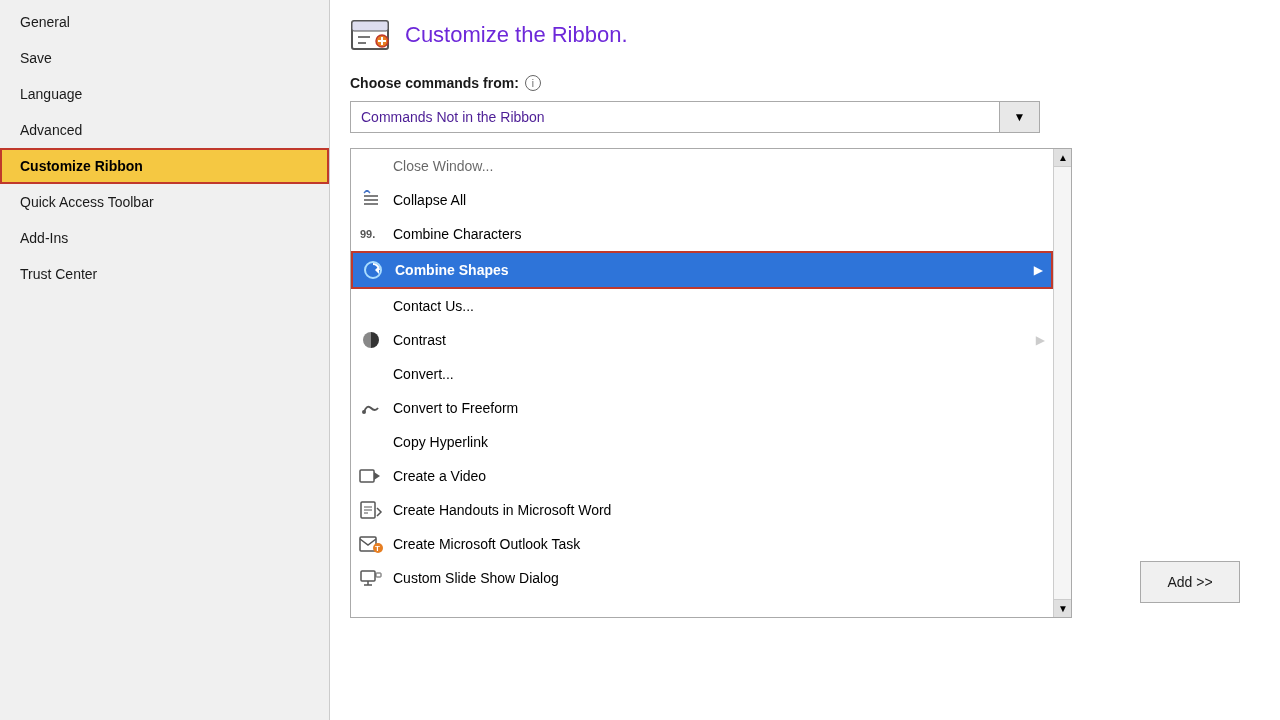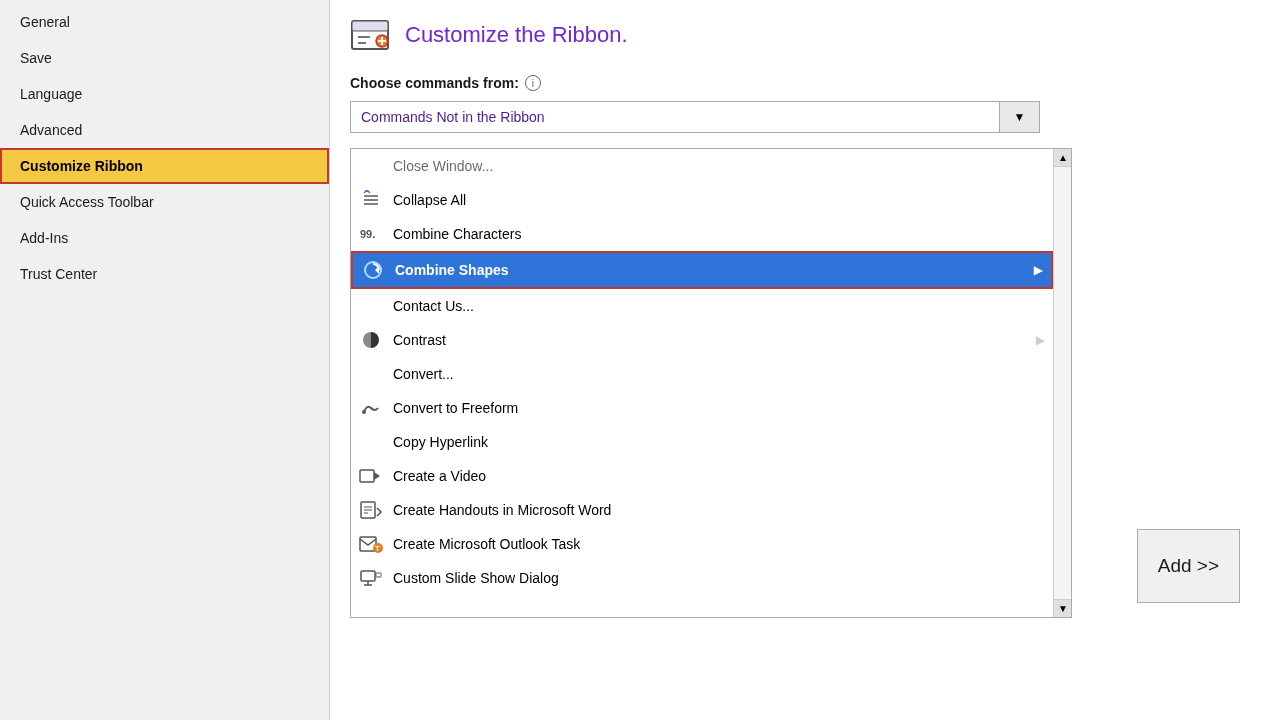--- a/index.html
+++ b/index.html
@@ -220,24 +220,24 @@
     }
 
     
     .add-btn-container {
       position: absolute;
       bottom: 15px;
       right: 20px;
     }
 
     .add-button {
-      padding: 25px 20px;
+      padding: 12px 20px;
       background: #f0f0f0;
       border: 1px solid #aaa;
-      font-size: 19px;
+      font-size: 14px;
       cursor: pointer;
       color: #1a1a1a;
       min-width: 100px;
     }
 
     .partial-row {
       opacity: 0.6;
     }
 
     .commands-wrapper {

